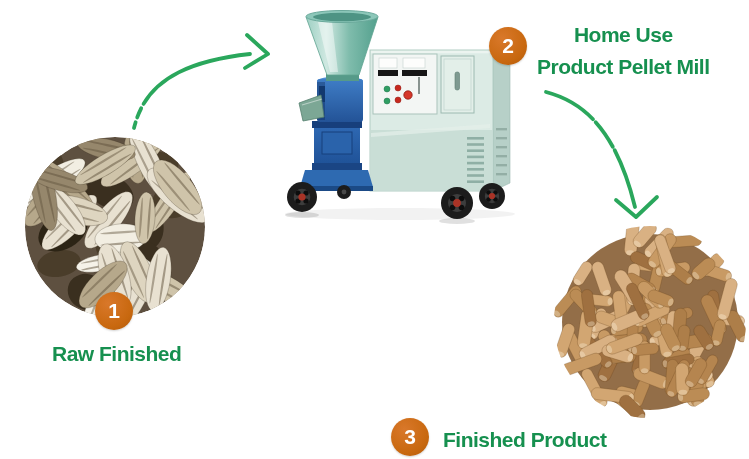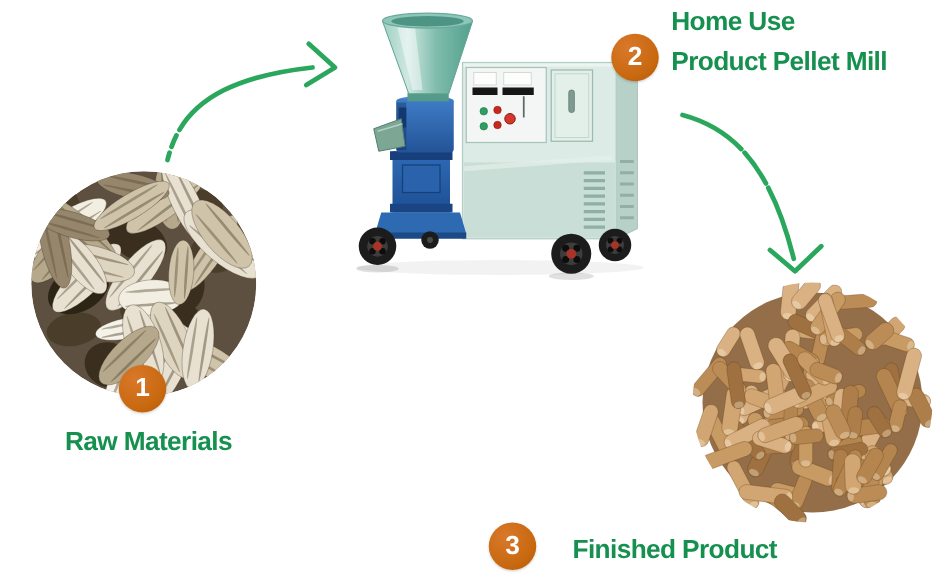--- a/index.html
+++ b/index.html
@@ -715,23 +715,23 @@
           </g>
           <g transform="translate(660.9 298.5) rotate(21)">
             <rect x="-13.492288489360362" y="-5.91447465098463" width="26.984576978720725" height="11.82894930196926" rx="5.91447465098463" fill="#bb8c55" stroke="rgba(100,65,25,0.4)" stroke-width="0.6"></rect>
             <ellipse cx="10.492288489360362" cy="0" rx="2.5" ry="3.903553269649856" fill="rgba(255,244,222,0.35)"></ellipse>
           </g>
         </g>
     </g>
   </svg>
 
   <div class="badge" style="left:95px;top:292px;">1</div>
-  <div class="step-label" style="left:52px;top:338px;">Raw Materials</div>
+  <div class="step-label" style="left:52px;top:338px;">Raw Finished</div>
 
   <div class="badge" style="left:489px;top:27px;">2</div>
-  <div class="step-label" style="left:537px;top:2px;">
+  <div class="step-label" style="left:537px;top:19px;text-align:center;">
     <div>Home Use</div>
     <div>Product Pellet Mill</div>
   </div>
 
   <div class="badge" style="left:391px;top:418px;">3</div>
-  <div class="step-label" style="left:458px;top:424px;">Finished Product</div>
+  <div class="step-label" style="left:443px;top:424px;">Finished Product</div>
 </div>
 
 </body></html>

